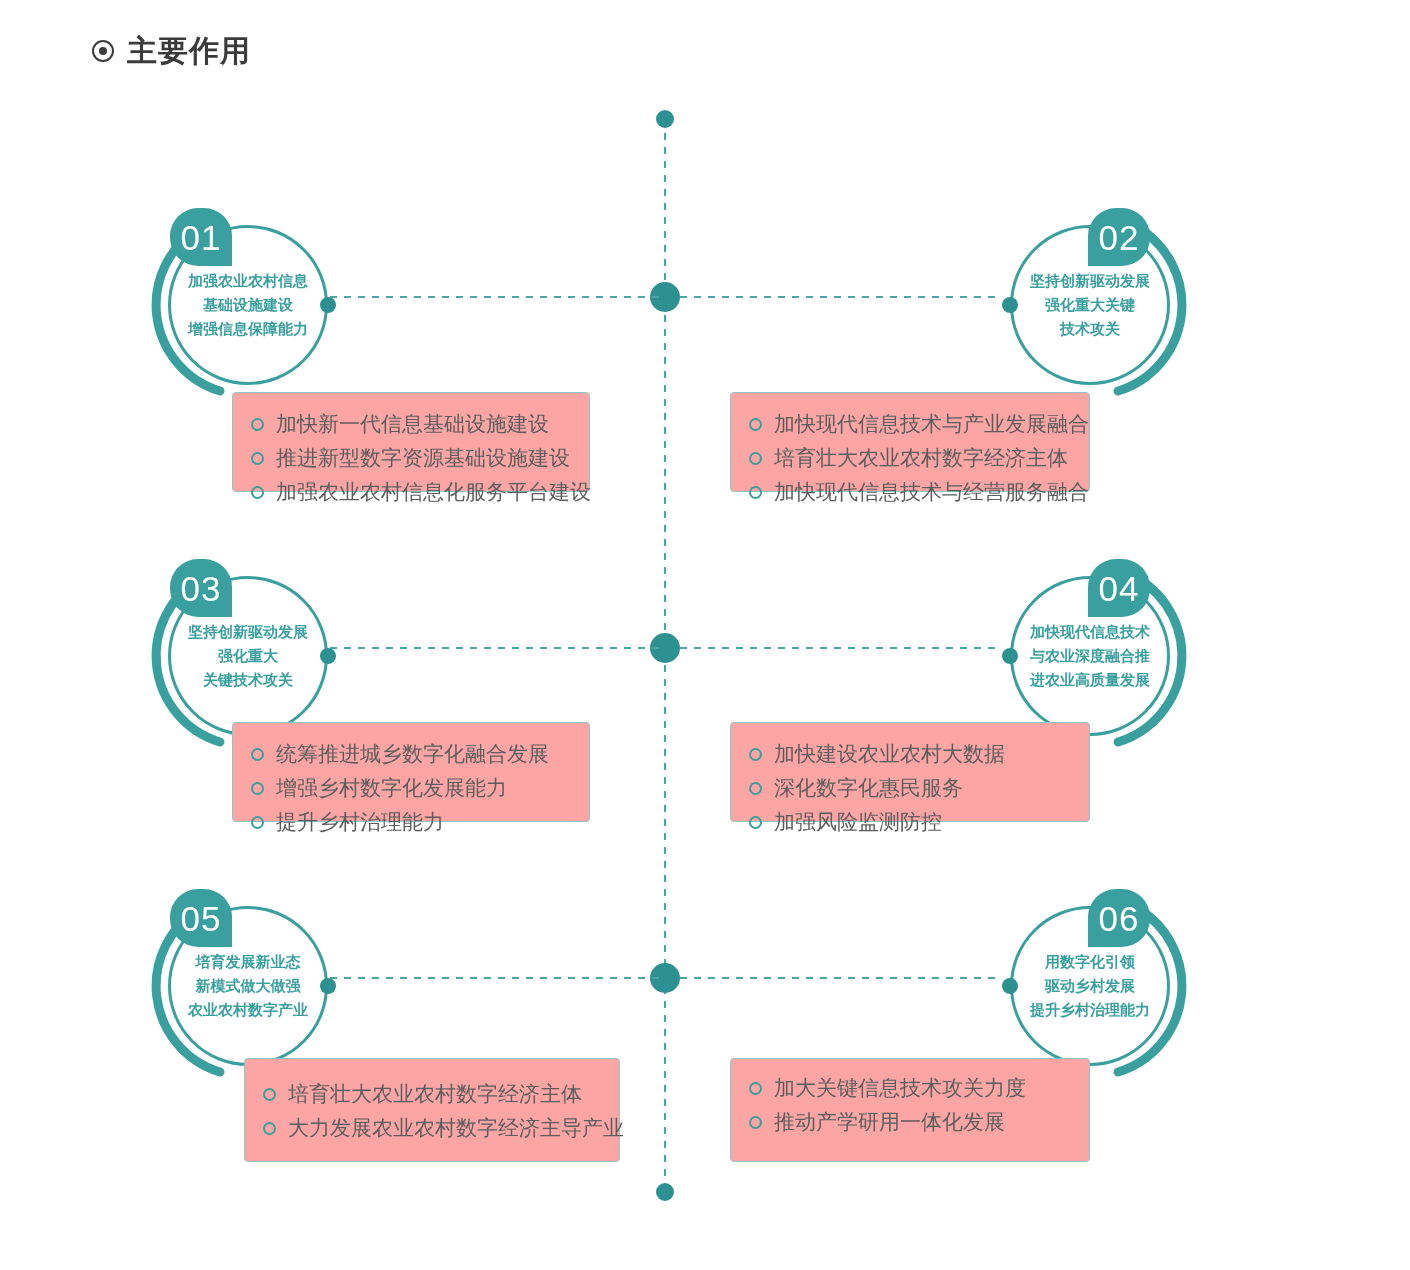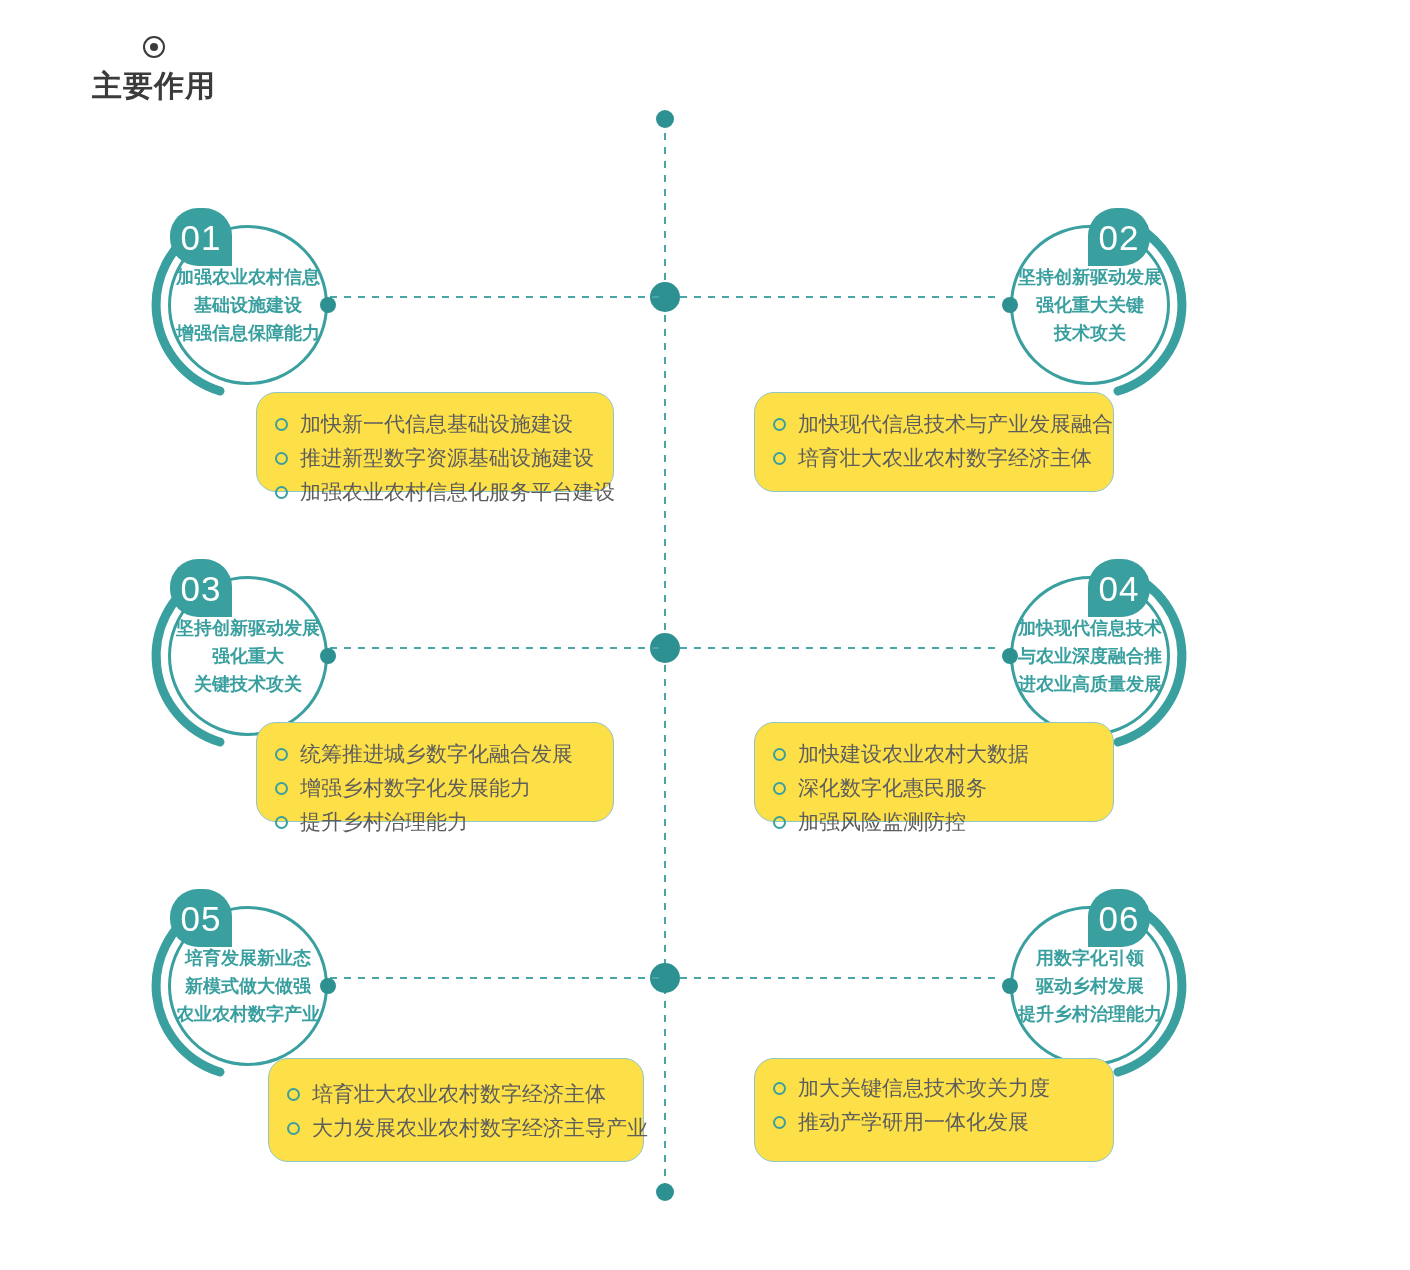--- a/index.html
+++ b/index.html
@@ -7,21 +7,21 @@
     width: 1410px; height: 1270px;
     background: #ffffff;
     font-family: "Liberation Sans", "DejaVu Sans", sans-serif;
     overflow: hidden;
   }
   #root { position: relative; width: 1410px; height: 1270px; }
 
   
   .page-header {
     position: absolute; left: 92px; top: 36px;
-    display: flex; align-items: center; gap: 13px; flex-direction: column;
+    display: flex; align-items: center; gap: 13px;
   }
   .target-icon {
     width: 22px; height: 22px; border-radius: 50%;
     border: 2.5px solid #3b3b3b;
     display: flex; align-items: center; justify-content: center;
     flex: none;
   }
   .target-icon i { width: 8px; height: 8px; border-radius: 50%; background: #3b3b3b; display:block; }
   .page-title {
     font-size: 30px; font-weight: bold; color: #3b3b3b;
@@ -56,21 +56,21 @@
   
   .node { position: absolute; width: 200px; height: 200px; }
   .node .ring {
     position: absolute; left: 20px; top: 20px; width: 160px; height: 160px;
     border-radius: 50%; border: 3px solid #3a9f9f; background: #ffffff;
   }
   .node .ring-text {
     position: absolute; left: 20px; top: 20px; width: 160px; height: 160px;
     display: flex; flex-direction: column; align-items: center; justify-content: center;
     gap: 4px;
-    color: #3a9f9f; font-size: 18px; font-weight: bold; line-height: 1.35;
+    color: #3a9f9f; font-size: 15px; font-weight: bold; line-height: 1.35;
     white-space: nowrap; text-align: center;
   }
   .node .outer-arc {
     position: absolute; left: 0; top: 0; width: 200px; height: 200px;
     pointer-events: none;
   }
   .node .badge {
     position: absolute; width: 62px; height: 58px;
     background: #3a9f9f; color: #ffffff;
     font-size: 35px; font-weight: normal; letter-spacing: 1px;
@@ -89,24 +89,23 @@
   .node .anchor-dot {
     position: absolute; width: 16px; height: 16px; border-radius: 50%;
     background: #2e9191; top: 92px;
   }
   .node.left .anchor-dot { right: 12px; }
   .node.right .anchor-dot { left: 12px; }
 
   
   .listbox {
     position: absolute;
-    border: 1.5px solid #8fc6c6; border-radius: 20px;
-    background: #fde047;
+    border: 1.5px solid #8fc6c6; border-radius: 4px;
+    background: #fca5a5;
     padding: 14px 20px 14px 18px;
-    margin-left: 24px;
   }
   .listbox ul { list-style: none; }
   .listbox li {
     display: flex; align-items: center; gap: 12px;
     font-size: 21px; color: #5d5d5d; line-height: 1.62;
     white-space: nowrap;
   }
   .bullet {
     width: 13px; height: 13px; border-radius: 50%;
     border: 2px solid #3a9f9f; flex: none;
@@ -188,20 +187,24 @@
   <div class="listbox" style="left:730px; top:392px; width:360px; height:100px;">
     <ul>
       <li>
           <span class="bullet"></span>
           <span>加快现代信息技术与产业发展融合</span>
         </li>
       <li>
           <span class="bullet"></span>
           <span>培育壮大农业农村数字经济主体</span>
         </li>
+      <li>
+          <span class="bullet"></span>
+          <span>加快现代信息技术与经营服务融合</span>
+        </li>
     </ul>
   </div>
 
   <div class="node left" style="left:148px; top:556px;">
     <svg class="outer-arc" viewBox="0 0 200 200">
       <path d="M 53 22 A 90 90 0 0 0 72 186" fill="none" stroke="#3a9f9f" stroke-width="9" stroke-linecap="round"></path>
     </svg>
     <div class="ring"></div>
     <div class="ring-text">
       <span>坚持创新驱动发展</span>

